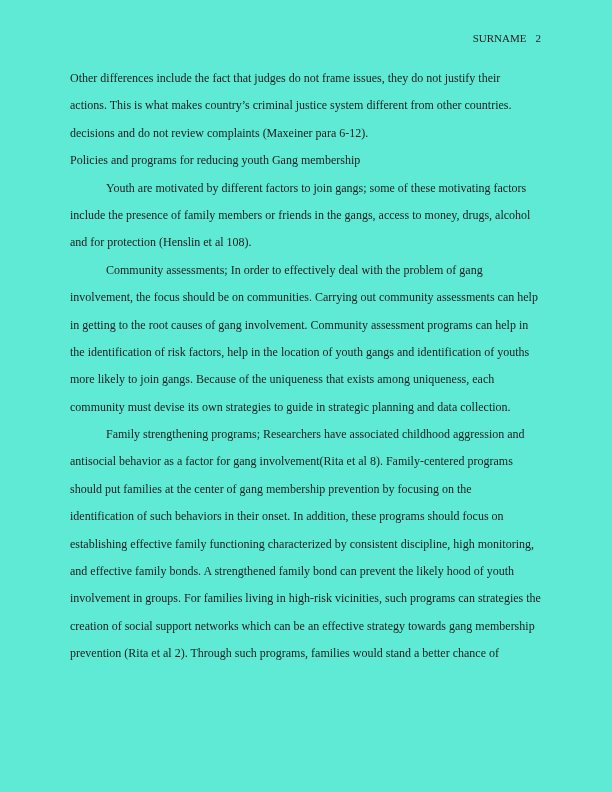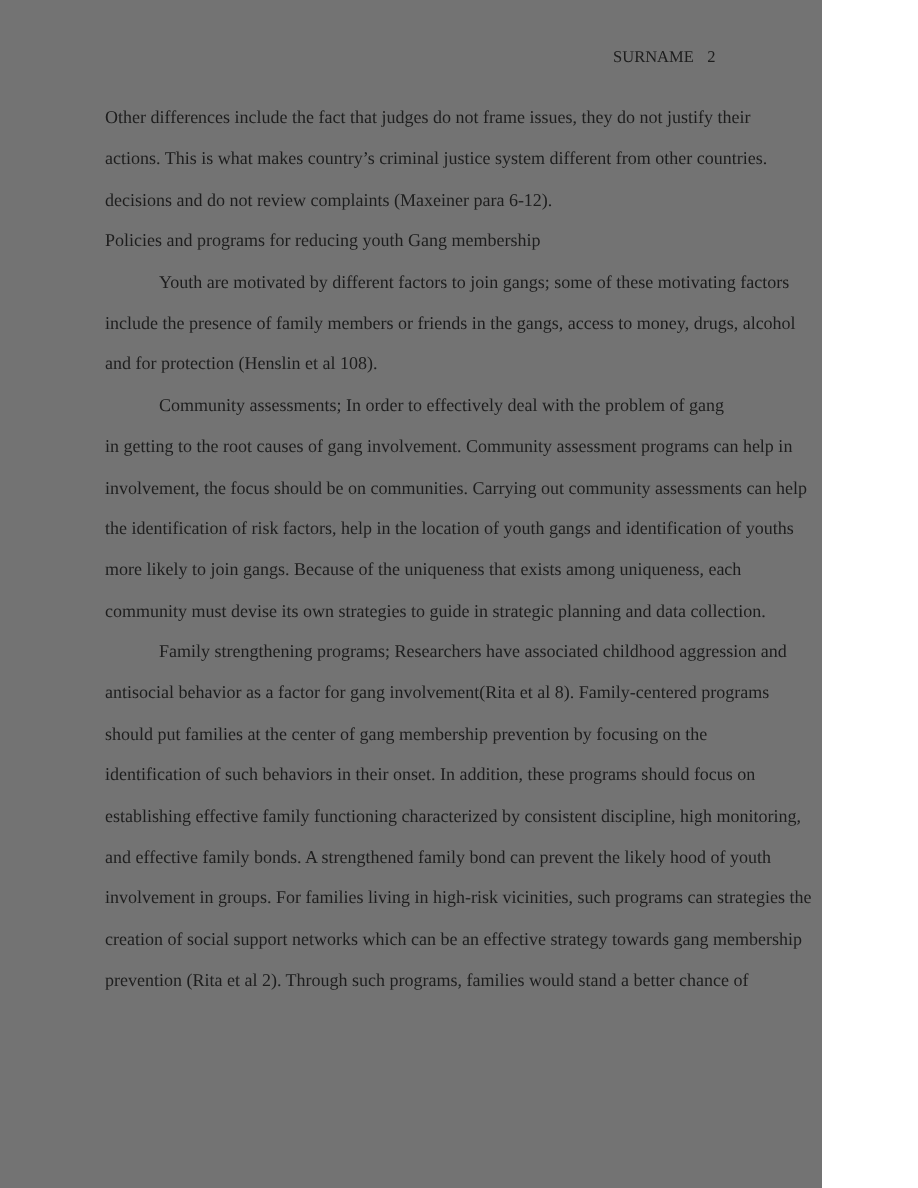--- a/index.html
+++ b/index.html
@@ -2,23 +2,23 @@
 <html><head>
 <meta charset="utf-8">
 <style>
   html, body {
     margin: 0;
     padding: 0;
     background: #ffffff;
   }
   .page {
     position: relative;
-    width: 548px;
+    width: 612px;
     height: 792px;
-    background: #737373;
+    background: #5eead4;
     font-family: "Liberation Serif", "DejaVu Serif", serif;
     color: #1d1d1d;
     overflow: hidden;
   }
   .running-header {
     position: absolute;
     top: 32px;
     right: 71px;
     font-size: 11px;
     white-space: nowrap;
@@ -67,22 +67,22 @@
     </div>
 
     <div class="paragraph">
       <div class="line indent">Youth are motivated by different factors to join gangs; some of these motivating factors</div>
       <div class="line">include the presence of family members or friends in the gangs, access to money, drugs, alcohol</div>
       <div class="line">and for protection (Henslin et al 108).</div>
     </div>
 
     <div class="paragraph">
       <div class="line indent">Community assessments; In order to effectively deal with the problem of gang</div>
+      <div class="line">involvement, the focus should be on communities. Carrying out community assessments can help</div>
       <div class="line">in getting to the root causes of gang involvement. Community assessment programs can help in</div>
-      <div class="line">involvement, the focus should be on communities. Carrying out community assessments can help</div>
       <div class="line">the identification of risk factors, help in the location of youth gangs and identification of youths</div>
       <div class="line">more likely to join gangs. Because of the uniqueness that exists among uniqueness, each</div>
       <div class="line">community must devise its own strategies to guide in strategic planning and data collection.</div>
     </div>
 
     <div class="paragraph">
       <div class="line indent">Family strengthening programs; Researchers have associated childhood aggression and</div>
       <div class="line">antisocial behavior as a factor for gang involvement(Rita et al 8). Family-centered programs</div>
       <div class="line">should put families at the center of gang membership prevention by focusing on the</div>
       <div class="line">identification of such behaviors in their onset. In addition, these programs should focus on</div>

